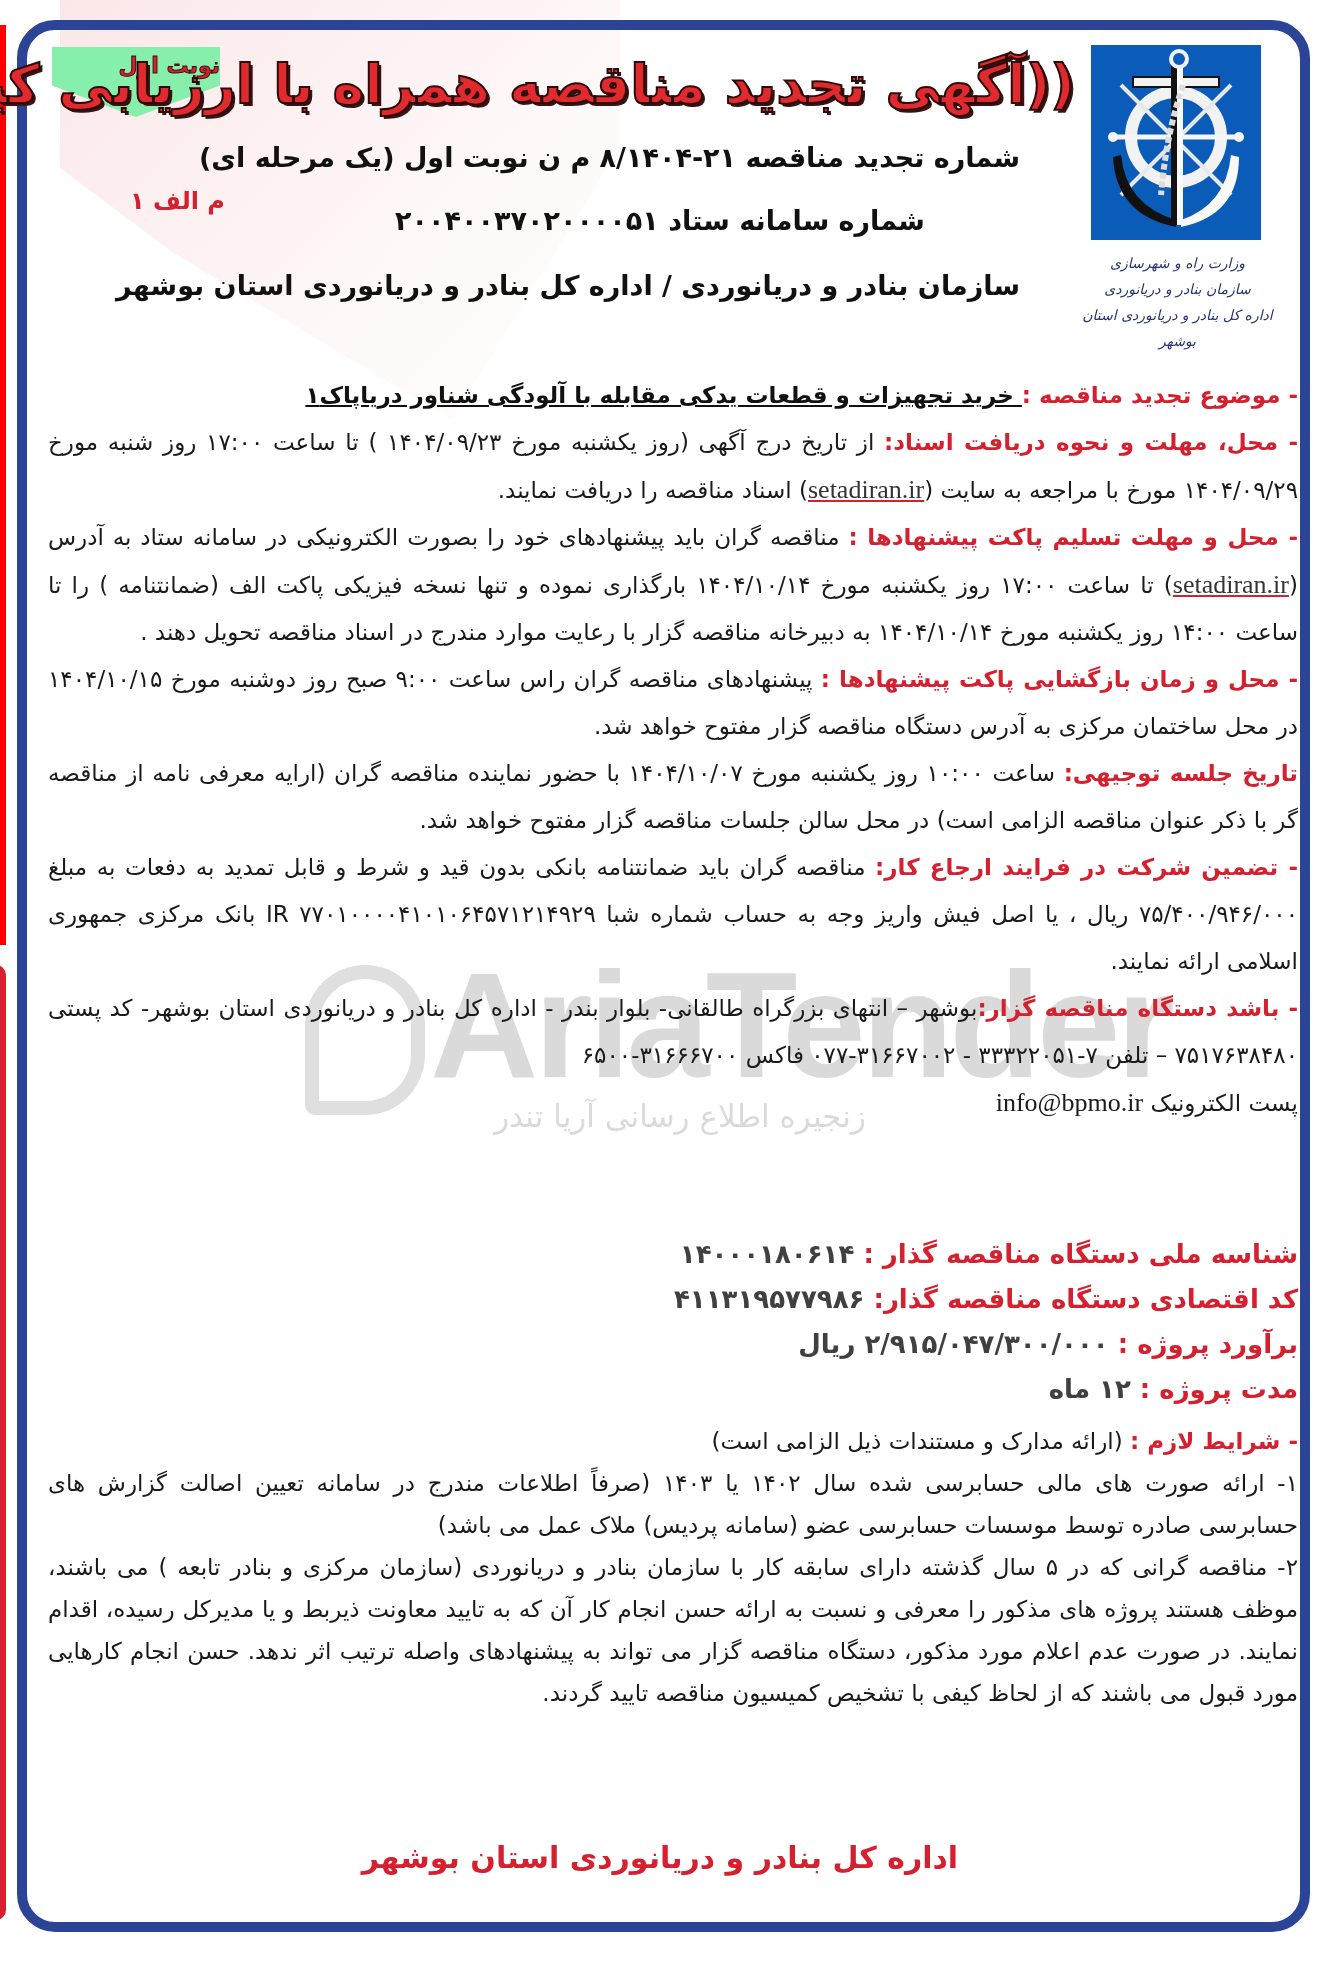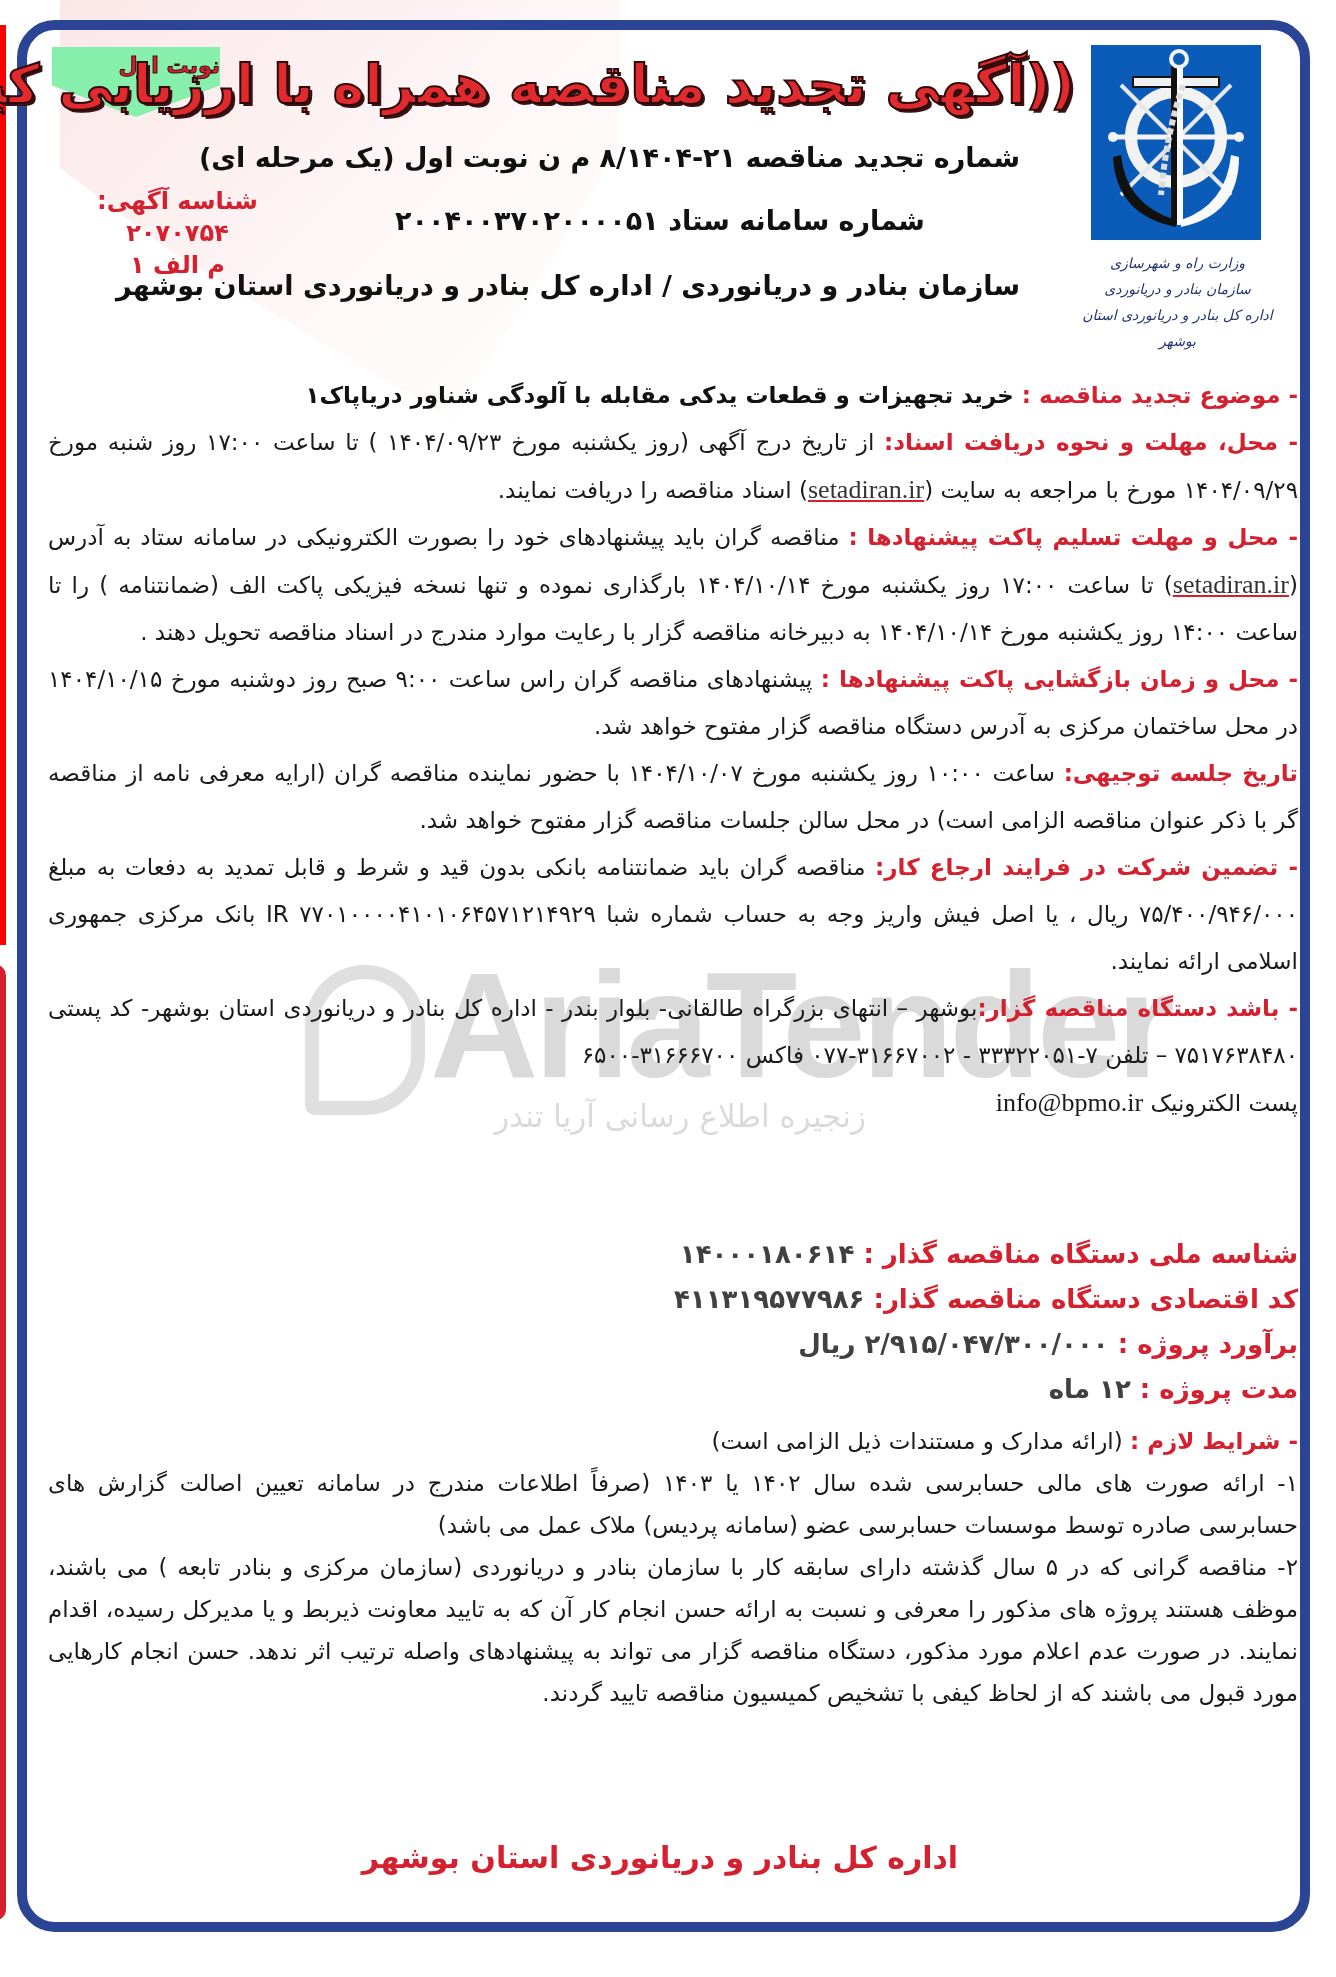--- a/index.html
+++ b/index.html
@@ -61,21 +61,21 @@
   .sub1 { top: 142px; font-size: 27px; }
   .sub2 { top: 205px; font-size: 27px; }
   .sub3 { top: 270px; font-size: 27px; }
   .body-text {
     position: absolute; left: 48px; width: 1250px; top: 372px;
     direction: rtl; text-align: justify; text-align-last: right;
     font-size: 23px; line-height: 47px; color: #1a1a1a;
   }
   .body-text p { margin: 0; }
   .lbl { color: #d4202f; font-weight: bold; }
-  .bold { font-weight: bold; color: #111; }
+  .bold { font-weight: bold; color: #111; text-decoration: underline; }
   .link { color: #333; text-decoration: underline; text-decoration-color: #d4202f; font-family: "Liberation Serif", serif; font-size: 26px; }
   .email { font-family: "Liberation Serif", serif; font-size: 26px; }
   .watermark {
     position: absolute; left: 300px; top: 950px; width: 780px; height: 180px; pointer-events: none;
     color: rgba(150,150,150,0.35); font-weight: bold; font-size: 150px; line-height: 150px;
     font-family: "Liberation Sans", sans-serif; letter-spacing: -4px;
   }
   .wm-sub {
     position: absolute; left: 320px; top: 1098px; width: 720px; text-align: center;
     color: rgba(150,150,150,0.35); font-size: 31px; direction: rtl;
@@ -114,21 +114,20 @@
 
 <div class="wm-logo"></div>
 <div class="watermark"><span style="margin-left:130px">AriaTender</span></div>
 <div class="wm-sub">زنجیره اطلاع رسانی آریا تندر</div>
 
 <div class="badge">
   <span>نوبت اول</span>
 </div>
 
 <div class="ad-id">
-  <div>شناسه آگهی: ۲۰۷۰۷۵۴</div>
   <div>م الف ۱</div>
 </div>
 
 <div class="logo">
   <svg viewBox="0 0 170 195">
     <circle cx="85" cy="92" r="45" fill="none" stroke="#f2f2f2" stroke-width="12"></circle>
     <line x1="30" y1="40" x2="140" y2="150" stroke="#e8e8e8" stroke-width="4"></line>
     <line x1="140" y1="40" x2="30" y2="150" stroke="#e8e8e8" stroke-width="4"></line>
     <line x1="20" y1="92" x2="150" y2="92" stroke="#f5f5f5" stroke-width="5"></line>
     <circle cx="22" cy="92" r="5" fill="#f5f5f5"></circle>

